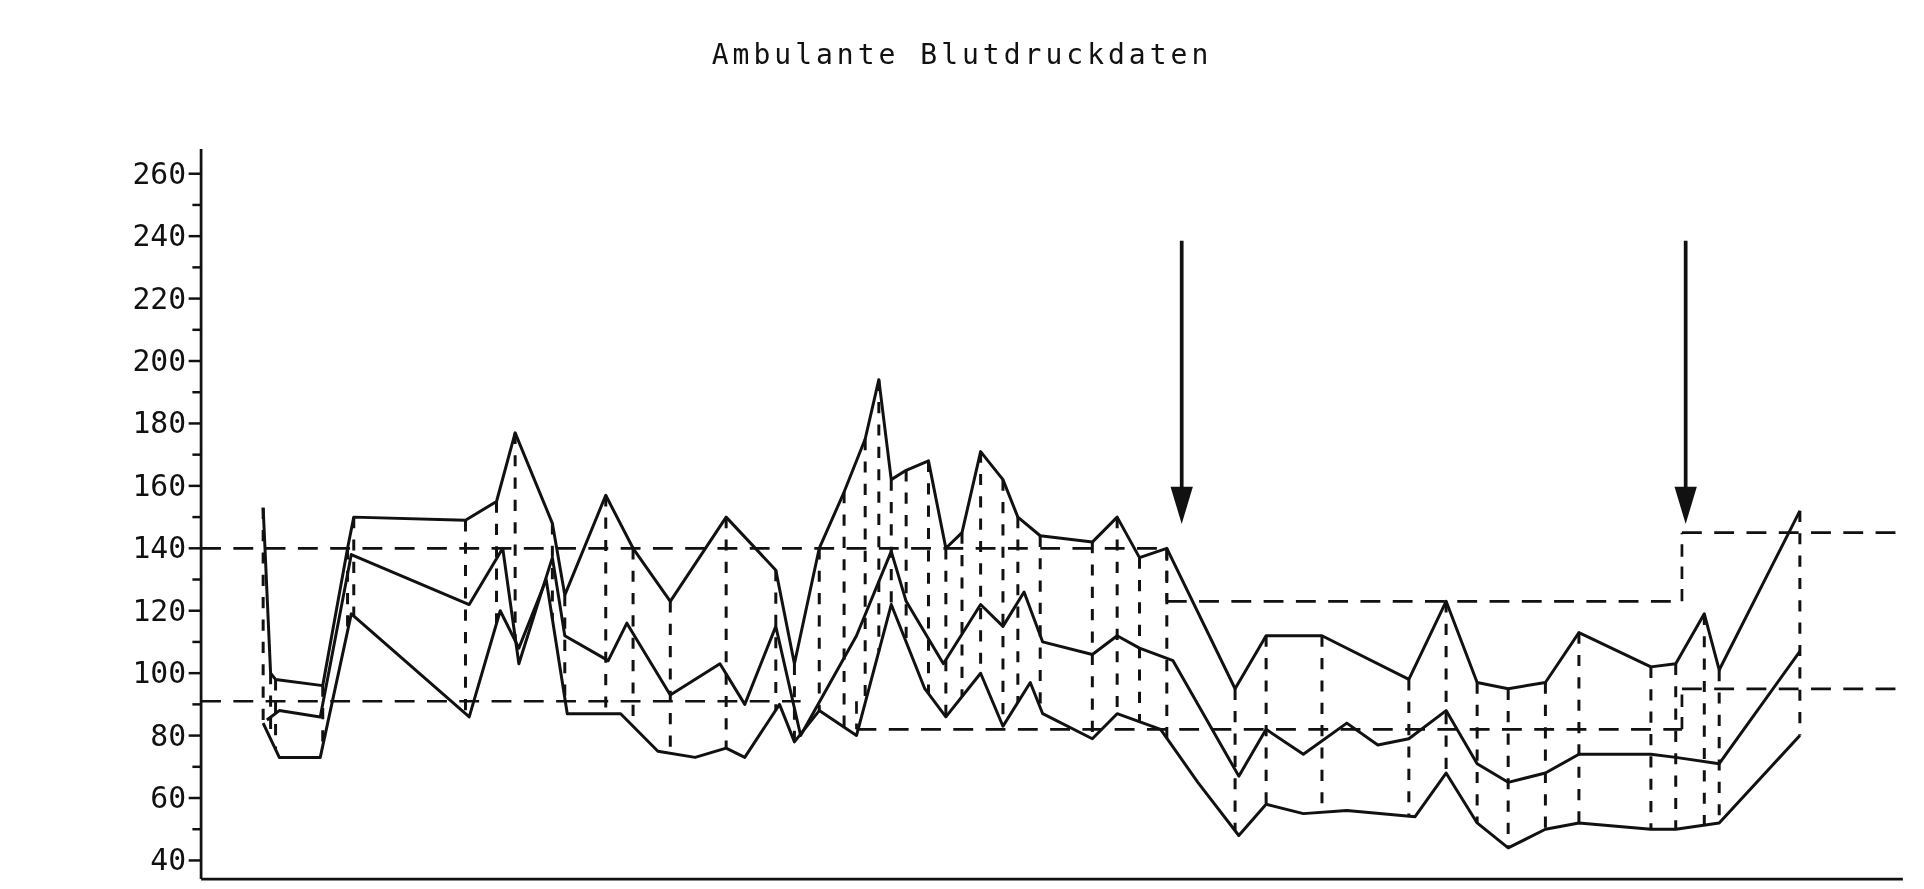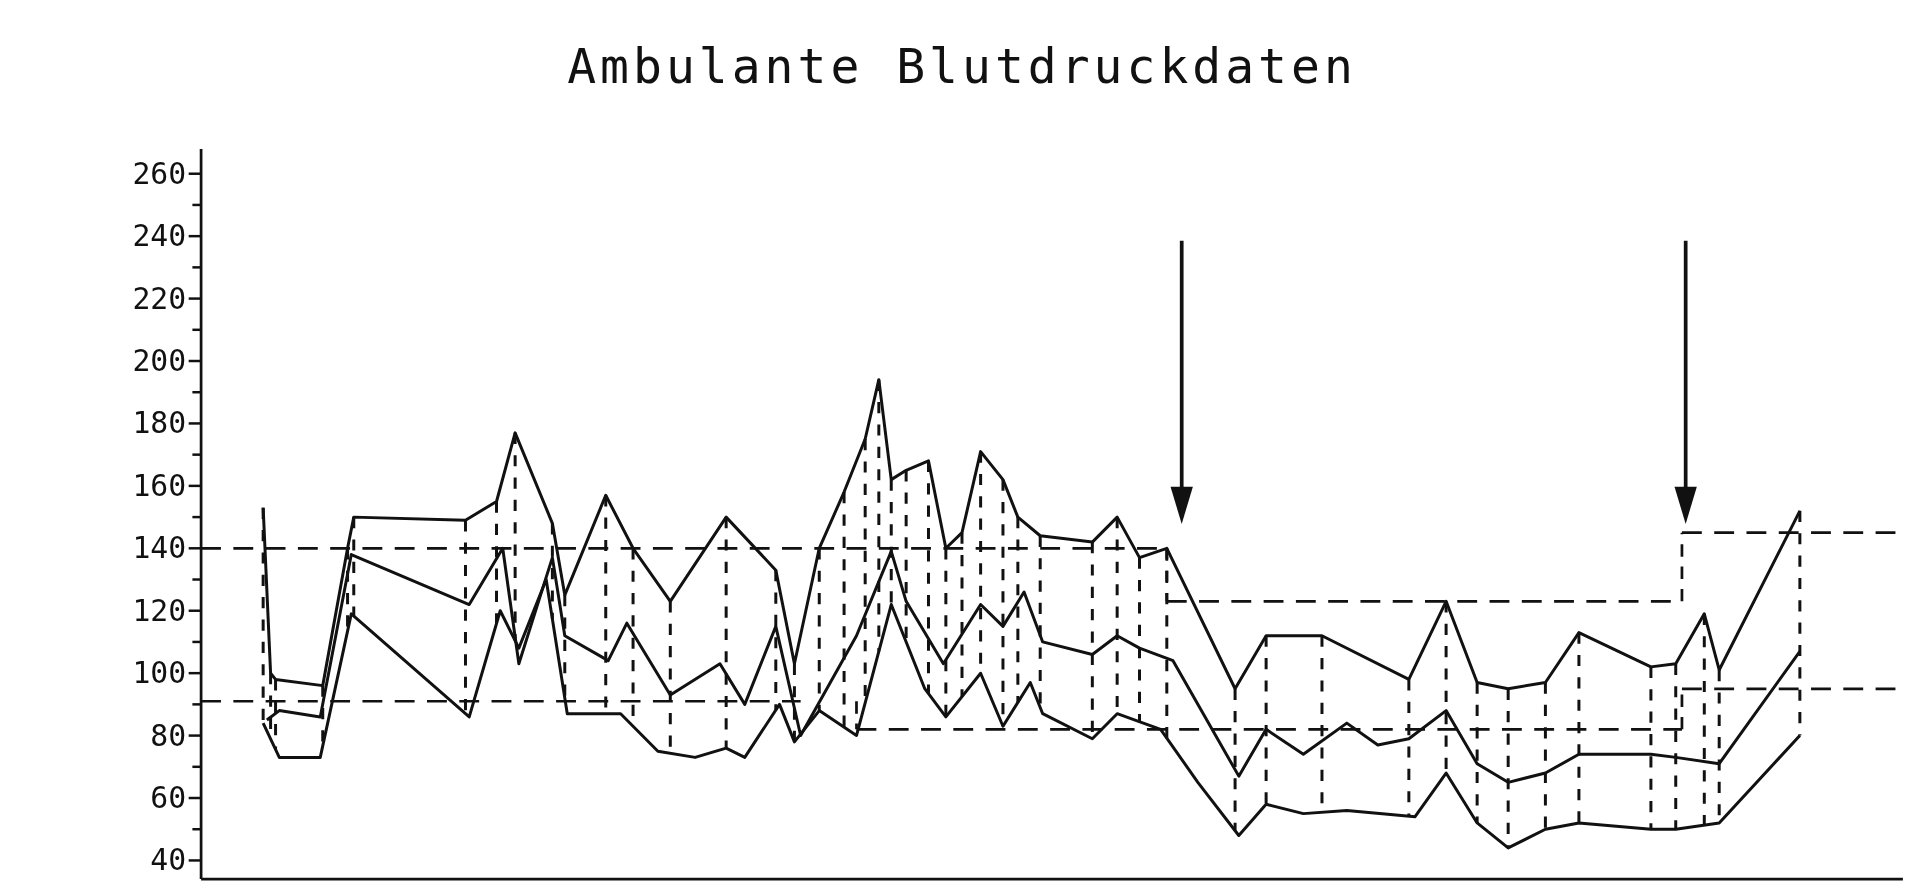--- a/index.html
+++ b/index.html
@@ -1,17 +1,17 @@
 <!DOCTYPE html>
 <html><head>
 <meta charset="utf-8">
 <style>
   html, body { margin:0; padding:0; background:#ffffff; }
   body { width:1924px; height:889px; overflow:hidden; position:relative; font-family:"DejaVu Sans Mono", monospace; }
-  #title { position:absolute; left:0; top:38px; width:1924px; text-align:center; font-family:"DejaVu Sans Mono", monospace; font-size:48px; letter-spacing:4px; color:#111; }
+  #title { position:absolute; left:0; top:38px; width:1924px; text-align:center; font-family:"DejaVu Sans Mono", monospace; font-size:28px; letter-spacing:4px; color:#111; }
   #chart { position:absolute; left:0; top:0; width:1924px; height:889px; }
   .tick-label { font-family:"DejaVu Sans Mono", monospace; font-size:24px; fill:#111; }
 </style>
 </head>
 <body>
 
 <div id="title">Ambulante Blutdruckdaten</div>
 
 <svg id="chart" viewBox="0 0 1550 716" preserveAspectRatio="none">
   <g id="axes">

